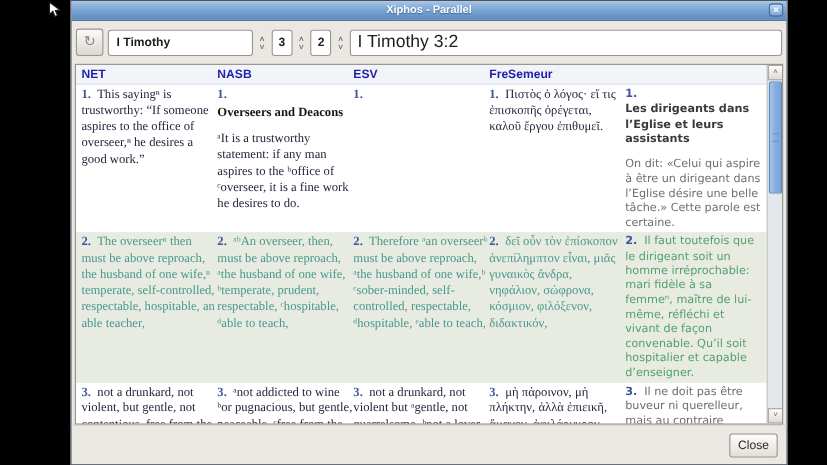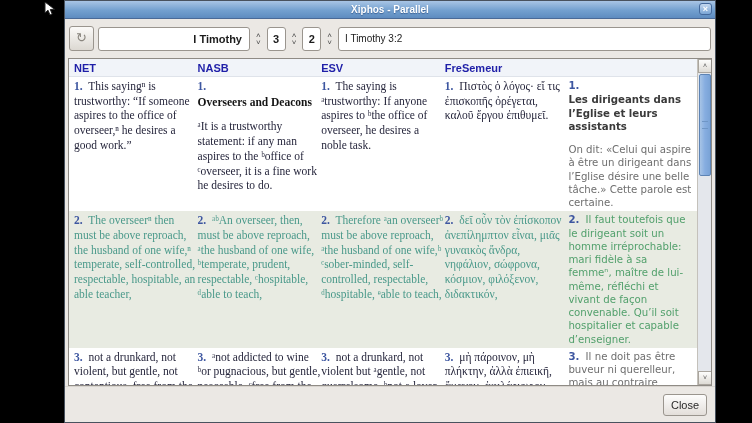--- a/index.html
+++ b/index.html
@@ -24,30 +24,30 @@
             color:#fff;font-size:9px;line-height:10px;text-align:center;font-weight:bold;}
 
   
   .cursor{position:absolute;left:44px;top:2px;width:13px;height:14px;z-index:20;}
 
   
   .toolbar{height:39px;flex:0 0 39px;display:flex;align-items:center;padding:0 4px;gap:4px;}
   .tool-btn{width:23px;height:23px;border:1px solid #9a958e;border-radius:3px;
             background:linear-gradient(#fbfaf8,#dcd8d2);color:#8a867f;
             font-size:13px;line-height:21px;text-align:center;}
-  .combo{width:152px;height:24px;border:1px solid #9a958e;border-radius:3px;background:#fff;
+  .combo{width:132px;height:24px;border:1px solid #9a958e;border-radius:3px;background:#fff;
          font-size:11px;font-weight:bold;color:#1c1c1c;line-height:22px;padding:0 7px;
-         box-sizing:border-box;text-align:right;}
+         box-sizing:border-box;}
   .spinbox{width:19px;height:24px;border:1px solid #9a958e;border-radius:3px;background:#fff;
            font-size:11px;font-weight:bold;color:#1c1c1c;line-height:22px;text-align:center;
            box-sizing:border-box;}
   .spin-stack{display:flex;flex-direction:column;justify-content:center;
               font-size:8px;line-height:7px;color:#4a4a4a;padding:0 2px;}
   .ref-entry{flex:1;height:24px;border:1px solid #9a958e;border-radius:3px;background:#fff;
-             font-size:10px;color:#1c1c1c;padding:0 6px;box-sizing:border-box;
+             font-size:16px;color:#1c1c1c;padding:0 6px;box-sizing:border-box;
              font-family:"Liberation Sans",sans-serif;outline:none;}
 
   
   .content{flex:1;margin:0 3px;position:relative;background:#fff;
            border:1px solid #8f8b85;box-sizing:border-box;overflow:hidden;}
   .scrollpane{position:absolute;inset:0;right:14px;overflow:hidden;}
 
   .prow{display:grid;grid-template-columns:repeat(5,1fr);
         padding:2px 5px;box-sizing:border-box;}
   .hband{background:#f1f4f9;border-bottom:1px solid #dfe3ea;padding-top:3px;padding-bottom:2px;}
@@ -135,21 +135,20 @@
             <span class="vnum">1.</span>
             <span class="vtext">This sayingⁿ is trustworthy: “If someone aspires to the office of overseer,ⁿ he desires a good work.”</span>
           </div>
           <div class="vcell">
             <span class="vnum">1.</span>
             <div class="vhead">Overseers and Deacons</div>
             <span class="vtext">ᵃIt is a trustworthy statement: if any man aspires to the ᵇoffice of ᶜoverseer, it is a fine work he desires to do.</span>
           </div>
           <div class="vcell">
             <span class="vnum">1.</span>
-            <span class="vtext">The saying is ᵃtrustworthy: If anyone aspires to ᵇthe office of overseer, he desires a noble task.</span>
           </div>
           <div class="vcell">
             <span class="vnum">1.</span>
             
             <span class="vtext">Πιστὸς ὁ λόγος· εἴ τις ἐπισκοπῆς ὀρέγεται, καλοῦ ἔργου ἐπιθυμεῖ.</span>
           </div>
           <div class="vcell sans">
             <span class="vnum">1.</span>
             <div class="vhead">Les dirigeants dans l’Eglise et leurs assistants</div>
             <span class="vtext">On dit: «Celui qui aspire à être un dirigeant dans l’Eglise désire une belle tâche.» Cette parole est certaine.</span>

